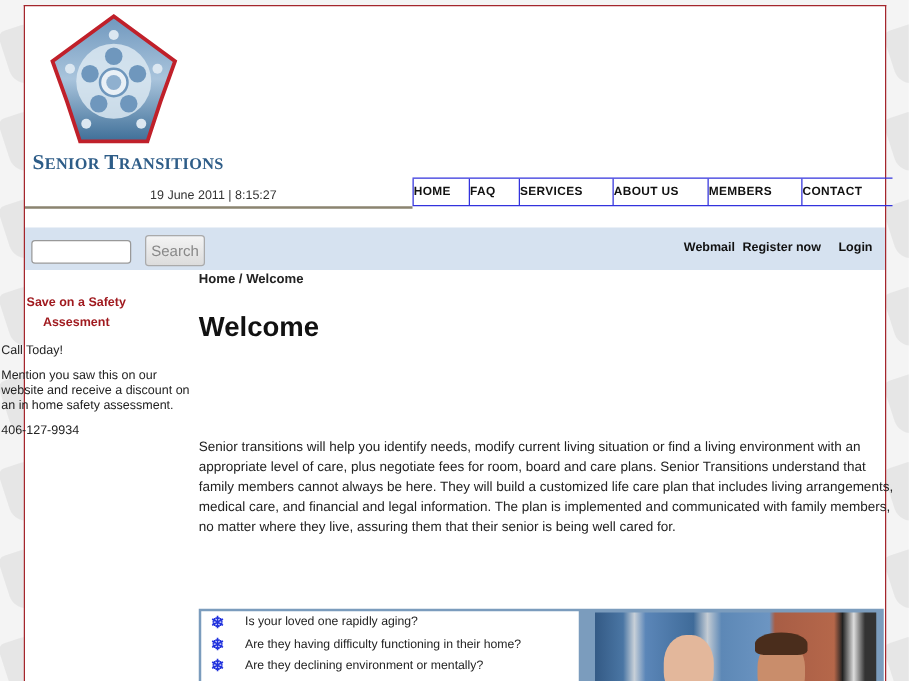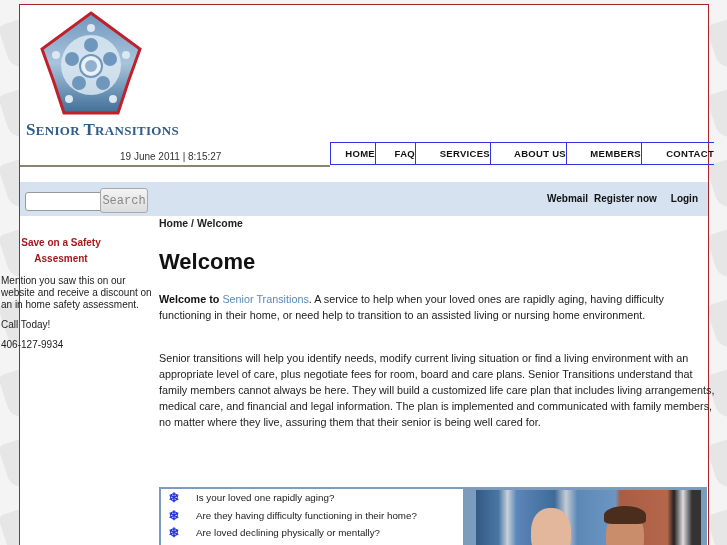--- a/index.html
+++ b/index.html
@@ -20,35 +20,35 @@
     position:absolute; left:6px; top:115px;
     font-family:"Liberation Serif", serif; font-weight:bold; color:#2e5d88;
     font-size:13px; letter-spacing:0.3px;
   }
   .brand .big { font-size:17px; }
   .datetime { position:absolute; left:100px; top:146px; font-size:10px; color:#333; }
   .divider { position:absolute; left:0; top:160px; width:310px; height:2px; background:#8b8470; }
   .nav { position:absolute; left:310px; top:137px; height:21px; display:flex; border-top:1px solid #3333dd; border-bottom:1px solid #3333dd; }
   .nav .tab {
     border-left:1px solid #3333dd; height:21px; line-height:21px;
-    font-size:9.5px; font-weight:bold; color:#111; text-align:right; cursor:pointer;
+    font-size:9.5px; font-weight:bold; color:#111; text-align:left; cursor:pointer;
     letter-spacing:0.3px;
   }
   .bar {
     position:absolute; left:0; top:177px; width:688px; height:34px; background:#d6e2f0;
   }
   .search-input {
     position:absolute; left:5px; top:10px; width:78px; height:17px;
     border:1px solid #999; border-radius:3px; background:#fff; padding:0; margin:0;
   }
   .search-btn {
-    position:absolute; left:80px; top:6px; width:48px; height:25px;
+    position:absolute; left:96px; top:6px; width:48px; height:25px;
     border:1px solid #aaa; border-radius:3px;
     background:linear-gradient(#f4f4f4,#dcdcdc); color:#888; font-size:12px;
-    font-family:Liberation Mono, monospace; padding:0;
+    font-family:Liberation Sans, sans-serif; padding:0;
   }
   .toplinks { position:absolute; right:10px; top:11px; font-size:10px; font-weight:bold; color:#111; display:flex; gap:6px; }
   .toplinks span { cursor:pointer; }
   .toplinks .login { margin-left:8px; }
   .breadcrumb { position:absolute; left:139px; top:212px; font-size:10.5px; font-weight:bold; color:#222;text-align:right; }
   .title { position:absolute; left:139px; top:244px; font-size:22px; font-weight:bold; color:#111; margin:0; }
   .para { position:absolute; left:139px; width:560px; font-size:10.8px; line-height:16px; color:#222; margin:0; }
   .para b { color:#111; }
   .para .brandlink { color:#5a8ab8; cursor:pointer; }
   .sidebar { position:absolute; left:-19px; top:230px; width:152px; font-size:10px; color:#222; }
@@ -140,47 +140,44 @@
       <span>Webmail</span>
       <span>Register now</span>
       <span class="login">Login</span>
     </div>
   </div>
 
   <div class="breadcrumb">Home / Welcome</div>
 
   <h1 class="title">Welcome</h1>
 
-  <p class="para" style="top:286px">
-    <b>Welcome to </b><span class="brandlink">Senior Transitions</span><span>. A service to help when your loved ones are rapidly aging, having difficulty functioning in their home, or need help to transition to an assisted living or nursing home environment.</span>
-  </p>
 
   <p class="para" style="top:345px">Senior transitions will help you identify needs, modify current living situation or find a living environment with an appropriate level of care, plus negotiate fees for room, board and care plans. Senior Transitions understand that family members cannot always be here. They will build a customized life care plan that includes living arrangements, medical care, and financial and legal information. The plan is implemented and communicated with family members, no matter where they live, assuring them that their senior is being well cared for.</p>
 
 
   <div class="sidebar">
     <div class="promo">Save on a Safety Assesment</div>
+    <p>Call Today!</p>
     <p>Mention you saw this on our website and receive a discount on an in home safety assessment.</p>
-    <p>Call Today!</p>
     <p>406-127-9934</p>
   </div>
 
   <div class="qbox">
     <div class="qlist">
       <div class="qitem">
         <span class="snow">❄</span>
         <span class="txt">Is your loved one rapidly aging?</span>
       </div>
       <div class="qitem">
         <span class="snow">❄</span>
         <span class="txt">Are they having difficulty functioning in their home?</span>
       </div>
       <div class="qitem">
         <span class="snow">❄</span>
-        <span class="txt">Are loved declining physically or mentally?</span>
+        <span class="txt">Are they declining environment or mentally?</span>
       </div>
       <div class="qitem">
         <span class="snow">❄</span>
         <span class="txt"></span>
       </div>
     </div>
     <div class="photo">
       <div class="head1"></div>
       <div class="head2"></div>
       <div class="hair2"></div>

